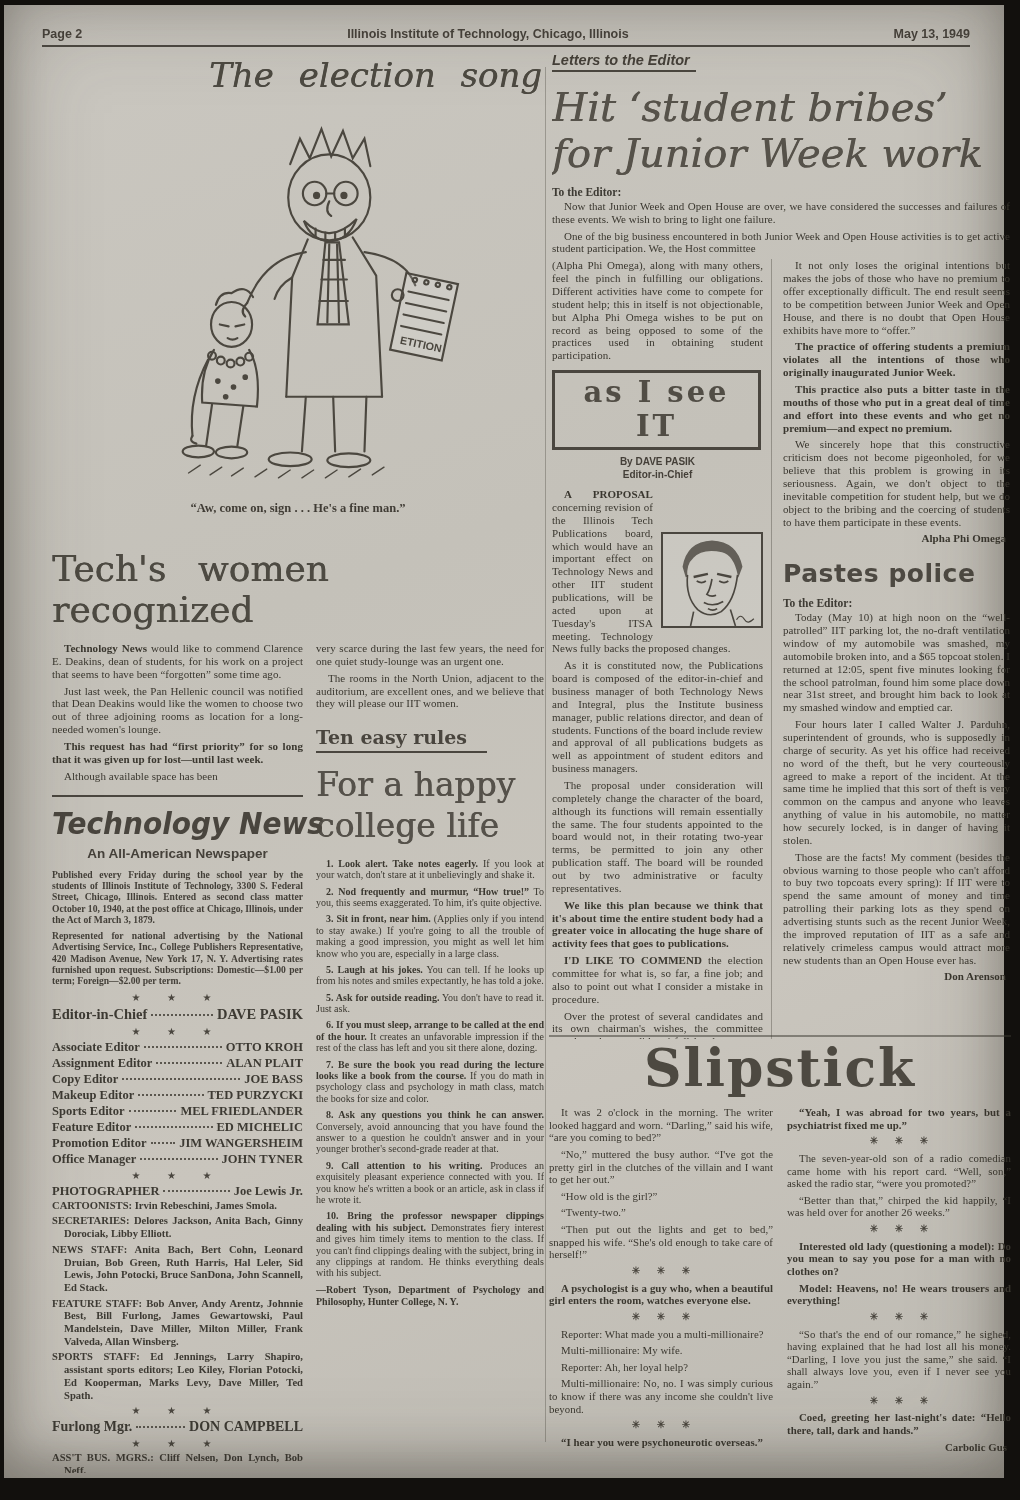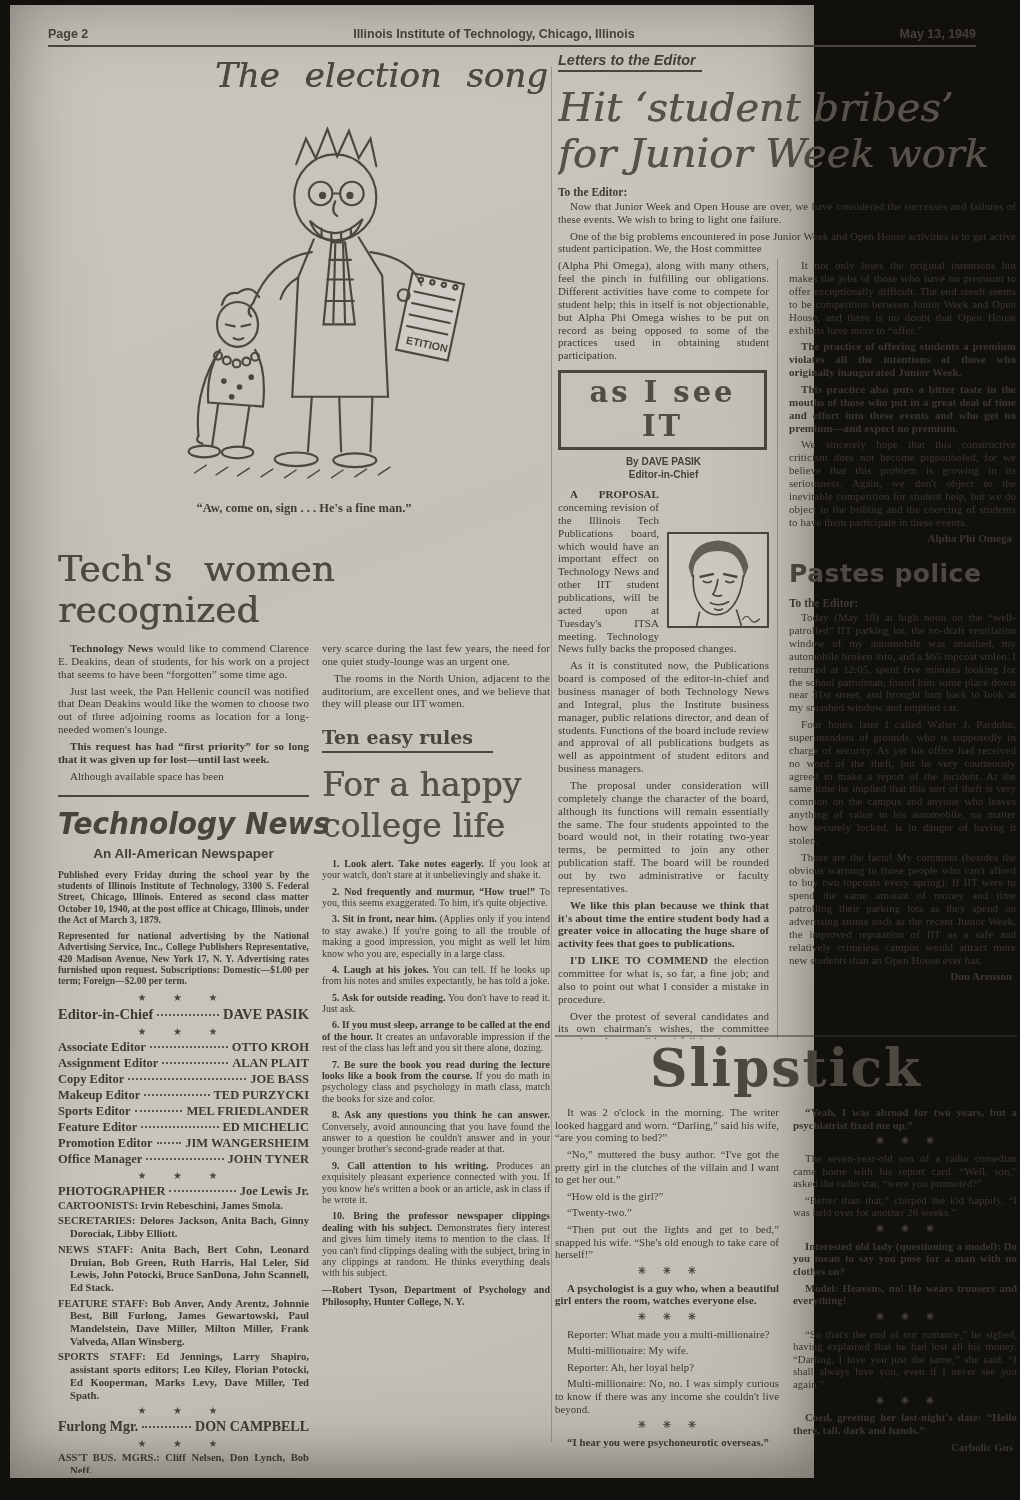--- a/index.html
+++ b/index.html
@@ -1,17 +1,17 @@
 <!DOCTYPE html>
 <html><head>
 <meta charset="utf-8">
 <style>
   html,body{margin:0;padding:0;}
   body{width:1020px;height:1500px;position:relative;background:#12100d;font-family:"Liberation Serif",serif;overflow:hidden;}
-  .page{position:absolute;left:10px;top:5px;width:804px;height:1473px;color:#3a372f;
+  .page{position:absolute;left:4px;top:5px;width:1000px;height:1473px;color:#3a372f;
     background:linear-gradient(160deg,#cac7c0 0%,#c4c1b9 38%,#c9c5bd 68%,#bdbab2 100%);}
   .page::after{content:"";position:absolute;inset:0;pointer-events:none;
     box-shadow:inset 0 0 90px rgba(60,55,45,.35), inset 0 -18px 40px rgba(40,36,28,.25);}
   
   .hdr{position:absolute;left:38px;top:22px;width:928px;display:flex;justify-content:space-between;align-items:flex-end;
     font-family:"Liberation Sans",sans-serif;font-weight:bold;font-size:12.5px;color:#443f38;
     border-bottom:2.5px solid #4a463f;padding-bottom:4px;z-index:3;}
   .vrule{position:absolute;left:541px;top:62px;width:1px;height:1375px;background:rgba(58,55,47,.32);}
   
   .bt p{margin:0 0 4px;font-size:11px;line-height:1.17;text-align:justify;letter-spacing:.05px;}
@@ -196,21 +196,21 @@
 
   <section id="letters">
     <div class="kicker">Letters to the Editor</div>
     <div class="bighead first">Hit ‘student bribes’</div>
     <div class="bighead">for Junior Week work</div>
     <div class="salut">To the Editor:</div>
 
     <div class="bt">
 
     <p class="p"><b></b><span>Now that Junior Week and Open House are over, we have considered the successes and failures of these events.  We wish to bring to light one failure.</span></p>
-        <p class="p"><b></b><span>One of the big problems encountered in pose Junior Week and Open House activities is to get active student participation.  We, the Host committee</span></p>
+        <p class="p"><b></b><span>One of the big business encountered in both Junior Week and Open House activities is to get active student participation.  We, the Host committee</span></p>
       </div>
 
     <div class="lcols">
       <div class="lc-left">
         <div class="bt">
 
         <p class="p ni"><b></b><span>(Alpha Phi Omega), along with many others, feel the pinch in fulfilling our obligations.  Different activities have come to compete for student help; this in itself is not objectionable, but Alpha Phi Omega wishes to be put on record as being opposed to some of the practices used in obtaining student participation.</span></p>
           </div>
 
         <div class="asi-box">
@@ -379,21 +379,21 @@
           <div class="rules-kicker">Ten easy rules</div>
           <div class="rules-title">
             <div>For a happy</div>
             <div>college life</div>
           </div>
           <div>
 
           <p class="rule"><b>1. Look alert.  Take notes eagerly.</b><span> If you look at your watch, don't stare at it unbelievingly and shake it.</span></p>
               <p class="rule"><b>2. Nod frequently and murmur, “How true!”</b><span> To you, this seems exaggerated. To him, it's quite objective.</span></p>
               <p class="rule"><b>3. Sit in front, near him.</b><span> (Applies only if you intend to stay awake.)  If you're going to all the trouble of making a good impression, you might as well let him know who you are, especially in a large class.</span></p>
-              <p class="rule"><b>4. Laugh at his jokes.</b><span> You can tell. If he looks up from his notes and smiles expectantly, he has told a joke.</span></p>
+              <p class="rule"><b>5. Laugh at his jokes.</b><span> You can tell. If he looks up from his notes and smiles expectantly, he has told a joke.</span></p>
               <p class="rule"><b>5. Ask for outside reading.</b><span> You don't have to read it.  Just ask.</span></p>
               <p class="rule"><b>6. If you must sleep, arrange to be called at the end of the hour.</b><span> It creates an unfavorable impression if the rest of the class has left and you sit there alone, dozing.</span></p>
               <p class="rule"><b>7. Be sure the book you read during the lecture looks like a book from the course.</b><span> If you do math in psychology class and psychology in math class, match the books for size and color.</span></p>
               <p class="rule"><b>8. Ask any questions you think he can answer.</b><span> Conversely, avoid announcing that you have found the answer to a question he couldn't answer and in your younger brother's second-grade reader at that.</span></p>
               <p class="rule"><b>9. Call attention to his writing.</b><span> Produces an exquisitely pleasant experience connected with you.  If you know he's written a book or an article, ask in class if he wrote it.</span></p>
               <p class="rule"><b>10. Bring the professor newspaper clippings dealing with his subject.</b><span> Demonstrates fiery interest and gives him timely items to mention to the class. If you can't find clippings dealing with the subject, bring in any clippings at random.  He thinks everything deals with his subject.</span></p>
             </div>
           <p class="rules-attr">—Robert Tyson, Department of Psychology and Philosophy, Hunter College, N. Y.</p>
         </div>
       </div>

